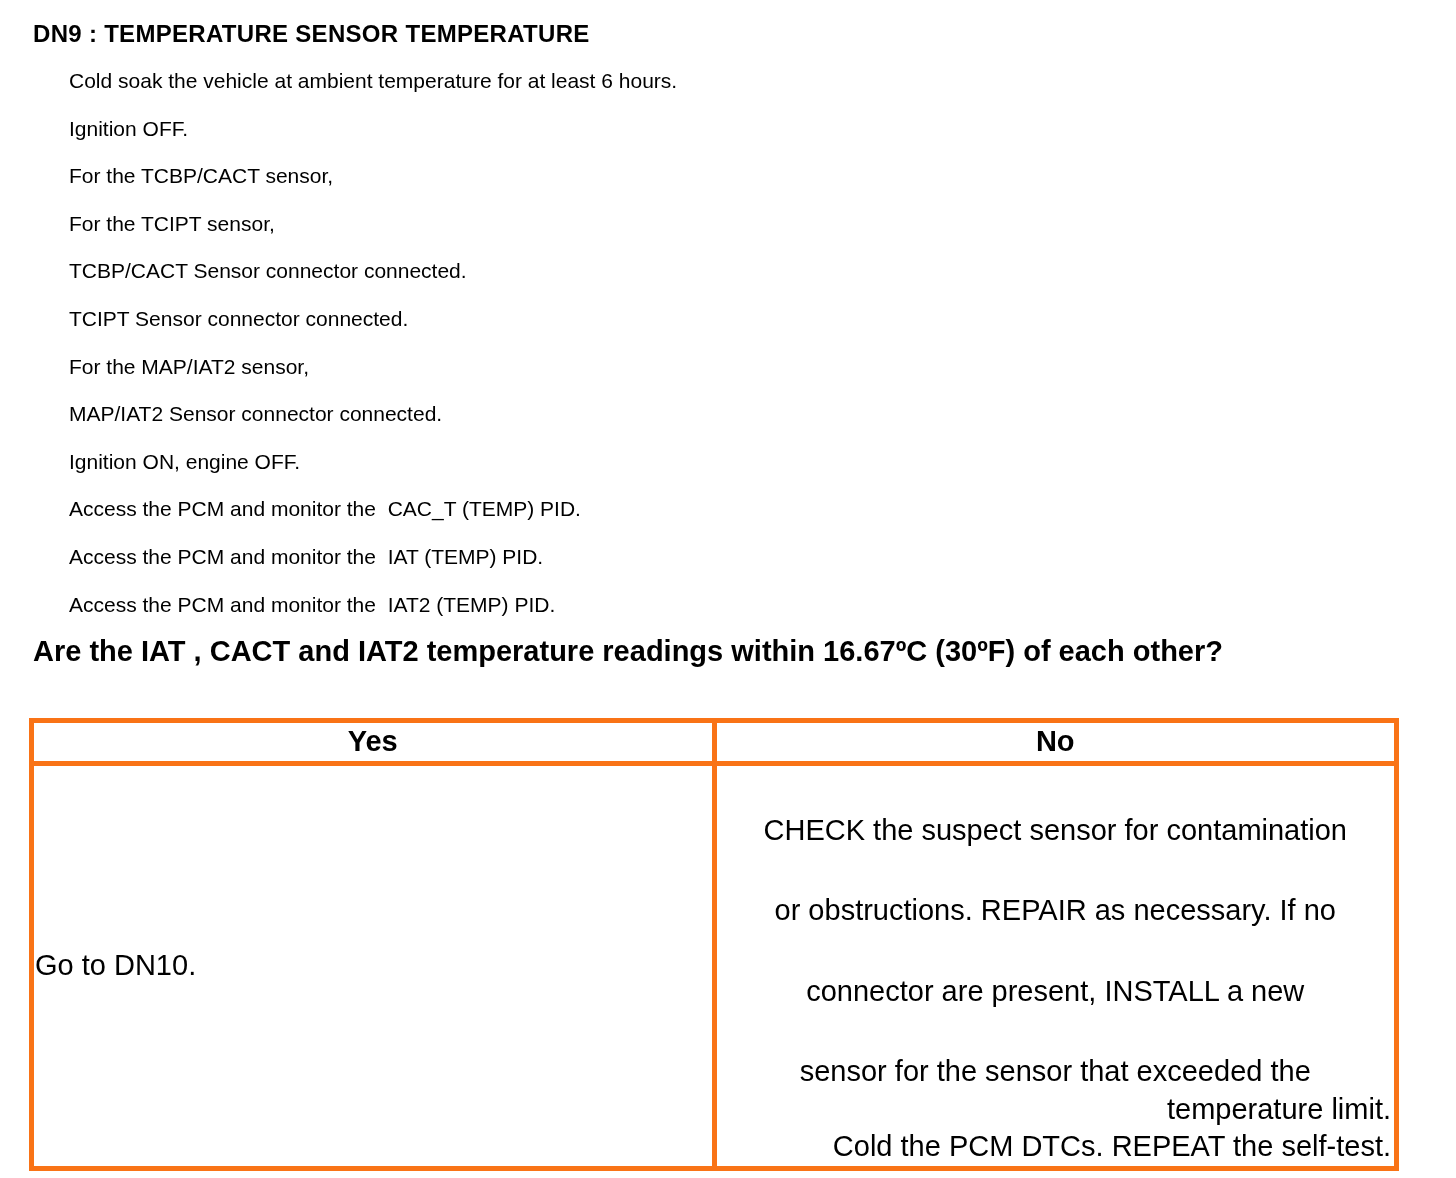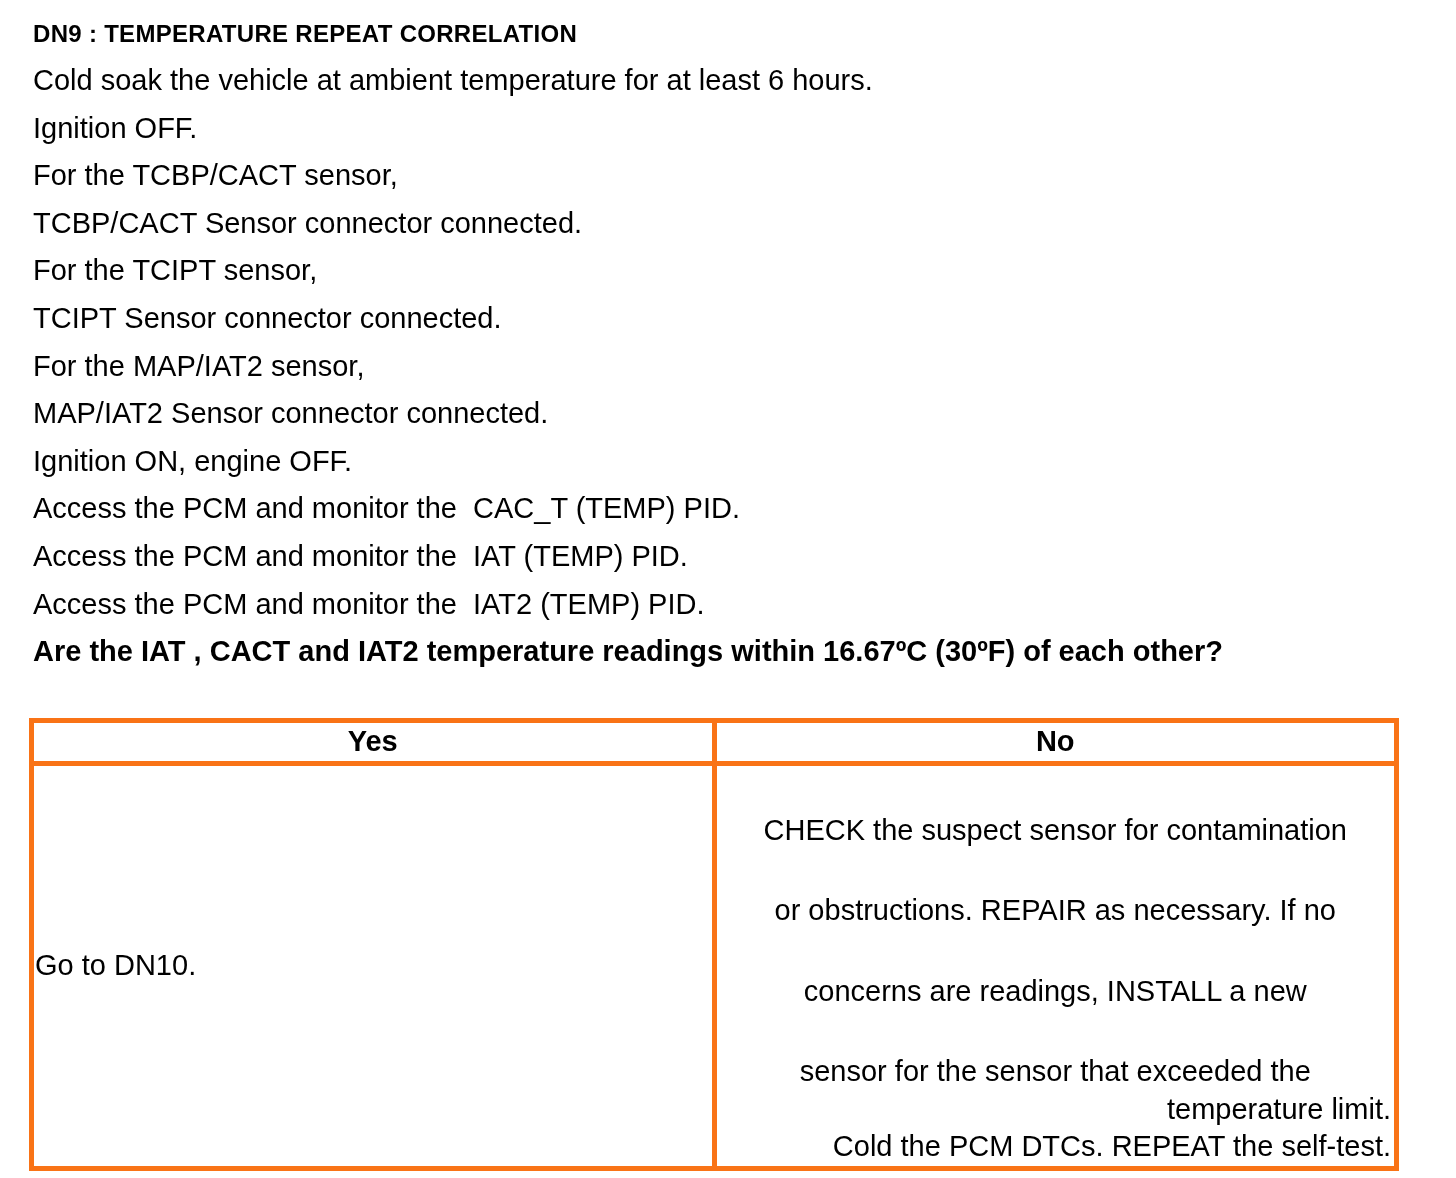--- a/index.html
+++ b/index.html
@@ -21,24 +21,25 @@
   .title {
     font-size: 24px;
     font-weight: bold;
     line-height: 27px;
     padding-left: 4px;
     letter-spacing: 0.3px;
     white-space: pre-wrap;
   }
   .instructions { margin-top: 10px; }
   .line {
-    font-size: 29px;
+    font-size: 21px;
     line-height: 47.6px;
     padding-left: 4px;
     white-space: pre-wrap;
+    margin-left: 36px;
   }
   .question {
     font-size: 29px;
     font-weight: bold;
     line-height: 47.6px;
     padding-left: 4px;
     white-space: pre-wrap;
   }
   table.decision {
     border-collapse: collapse;
@@ -79,28 +80,28 @@
     width: 1380px;
     height: 9px;
     background: #000000;
   }
 </style>
 </head>
 <body>
 
 <div class="page">
 
-  <div class="title">DN9 : TEMPERATURE REPEAT CORRELATION</div>
+  <div class="title">DN9 : TEMPERATURE SENSOR TEMPERATURE</div>
 
   <div class="instructions">
     <div class="line">Cold soak the vehicle at ambient temperature for at least 6 hours.</div>
     <div class="line">Ignition OFF.</div>
     <div class="line">For the TCBP/CACT sensor,</div>
+    <div class="line">For the TCIPT sensor,</div>
     <div class="line">TCBP/CACT Sensor connector connected.</div>
-    <div class="line">For the TCIPT sensor,</div>
     <div class="line">TCIPT Sensor connector connected.</div>
     <div class="line">For the MAP/IAT2 sensor,</div>
     <div class="line">MAP/IAT2 Sensor connector connected.</div>
     <div class="line">Ignition ON, engine OFF.</div>
     <div class="line">Access the PCM and monitor the  CAC_T (TEMP) PID.</div>
     <div class="line">Access the PCM and monitor the  IAT (TEMP) PID.</div>
     <div class="line">Access the PCM and monitor the  IAT2 (TEMP) PID.</div>
   </div>
 
   <div class="question">Are the IAT , CACT and IAT2 temperature readings within 16.67ºC (30ºF) of each other?</div>
@@ -111,21 +112,21 @@
       <th>Yes</th>
       <th>No</th>
     </tr>
     <tr>
       <td class="yes-cell">
         <span>Go to DN10.</span>
       </td>
       <td class="no-cell">
         <div class="no-line center">CHECK the suspect sensor for contamination</div>
         <div class="no-line center">or obstructions. REPAIR as necessary. If no</div>
-        <div class="no-line center">concerns are readings, INSTALL a new</div>
+        <div class="no-line center">connector are present, INSTALL a new</div>
         <div class="no-line center">sensor for the sensor that exceeded the</div>
         <div class="no-line left indent">temperature limit.</div>
         <div class="no-line left">Cold the PCM DTCs. REPEAT the self-test.</div>
       </td>
     </tr>
   </tbody>
     </table>
 
   <div class="rule"></div>
 

